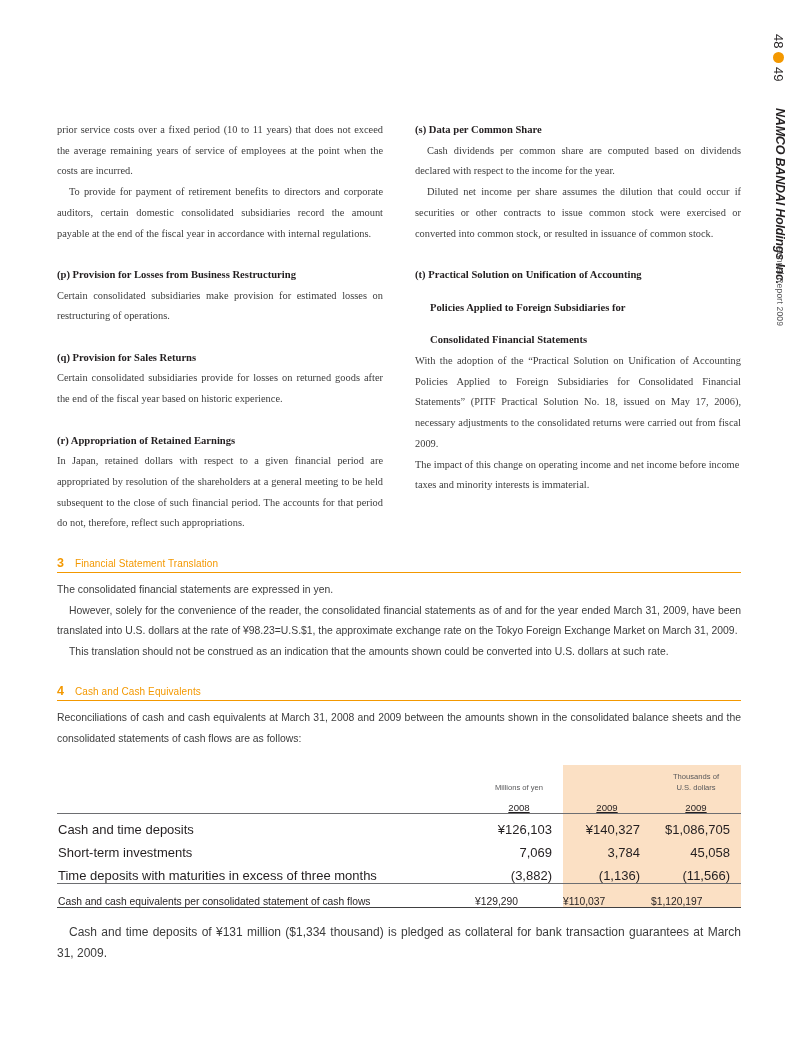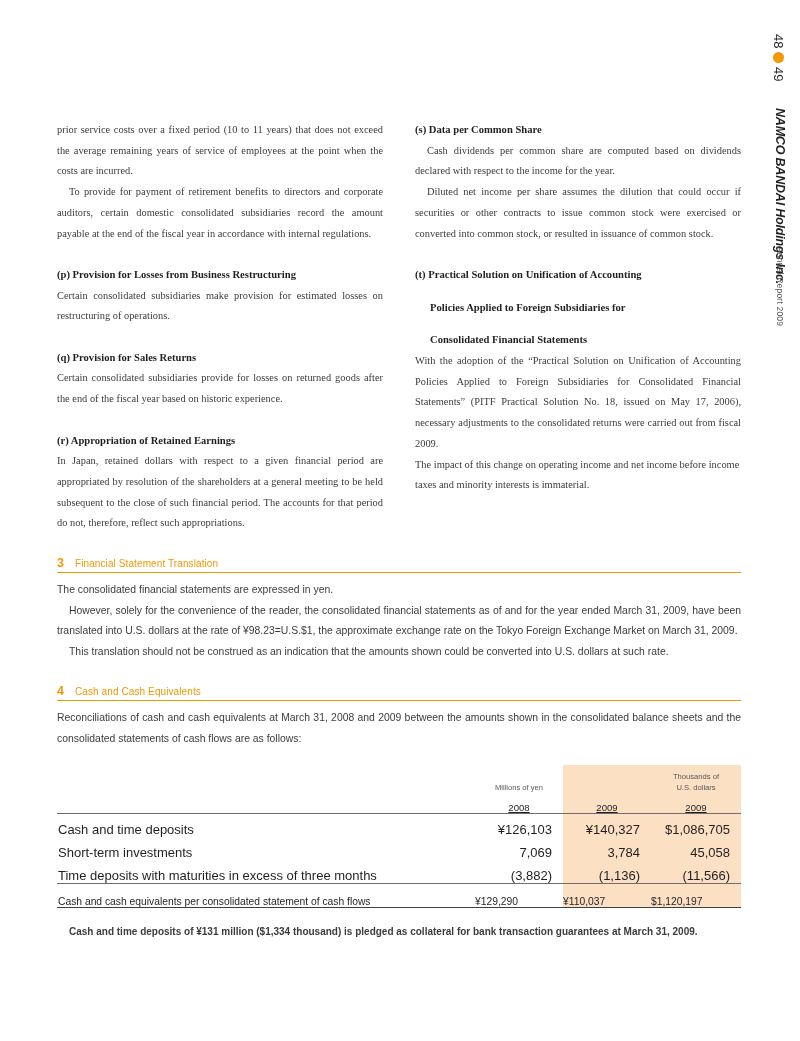--- a/index.html
+++ b/index.html
@@ -197,25 +197,24 @@
   .total-row td.lbl { text-align: left; padding-left: 1px; }
   .total-row td.val { padding-right: 4px; }
 
   .rule-thin { border-bottom: 0.8px solid #6d6e71; }
   .rule-thick { border-bottom: 1.6px solid #404041; }
 
   .shade { background: #fbe0c4; }
 
   .tbl-note {
     margin-top: 14px;
-    font-size: 10px;
+    font-size: 12px;
     line-height: 20.5px;
     color: #3c3c3c;
     text-align: justify;
-    font-weight: bold;
   }
   .tbl-note.ind { text-indent: 12px; }
 </style>
 </head>
 <body>
 
 <div class="page">
 
   <div class="margin-rail">
     <div class="folio">

